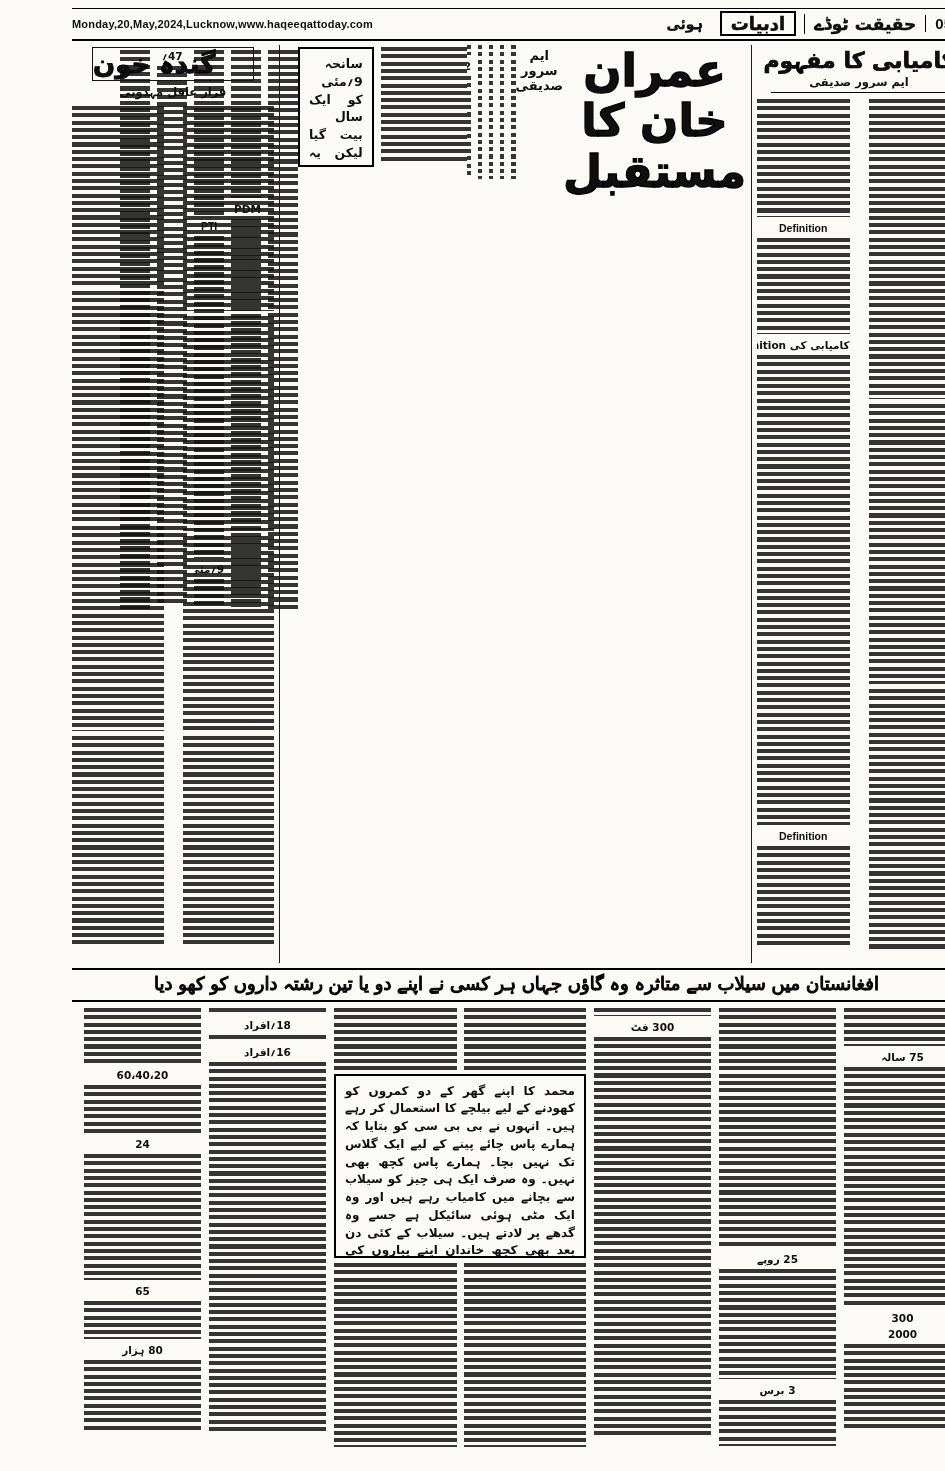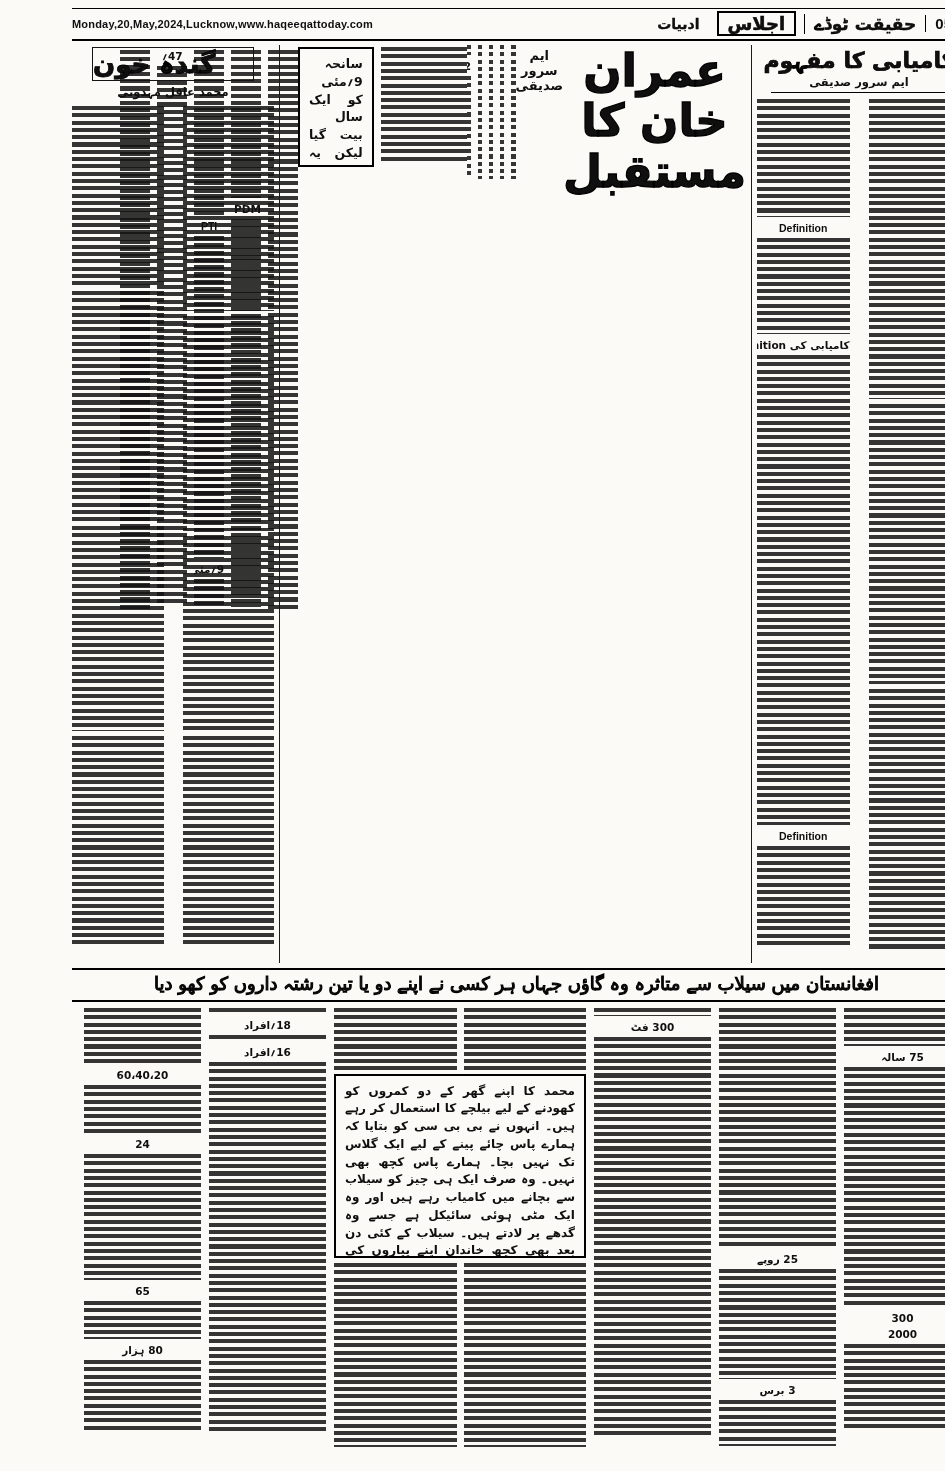--- a/index.html
+++ b/index.html
@@ -77,22 +77,22 @@
 </head>
 <body>
 
 <div class="page">
 
   <div class="header">
     <div class="dateline">Monday,20,May,2024,Lucknow,www.haqeeqattoday.com</div>
     <div class="mast">
       <div class="cell cell-number">05</div>
       <div class="cell cell-masthead urdu">حقیقت ٹوڈے</div>
-      <div class="cell cell-section urdu">اجلاس</div>
-      <div class="cell cell-city urdu">ادبیات</div>
+      <div class="cell cell-section urdu">ادبیات</div>
+      <div class="cell cell-city urdu">ہوئی</div>
     </div>
   </div>
 
   <div class="top">
 
     <div class="art-right">
       <div class="rtitle urdu">کامیابی کا مفہوم</div>
       <div class="rby urdu">ایم سرور صدیقی</div>
       <div class="cols2">
         <div class="col">
@@ -168,21 +168,21 @@
         <div class="col">
           <div class="ft" style="height:560px"></div>
         </div>
       </div>
     </div>
 
     <div class="vrule"></div>
 
     <div class="art-left">
       <div class="ltitle urdu">گندہ خون</div>
-      <div class="lby urdu">محمد عاقل مہدونی</div>
+      <div class="lby urdu">قرار عاقل مہدونی</div>
       <div class="cols2">
         <div class="col">
           <div class="ft" style="height:205px"></div>
           <div class="ft" style="height:215px"></div>
           <div class="ft" style="height:195px"></div>
           <div class="ft" style="height:210px"></div>
         </div>
         <div class="col">
           <div class="ft" style="height:180px"></div>
           <div class="ft" style="height:230px"></div>

